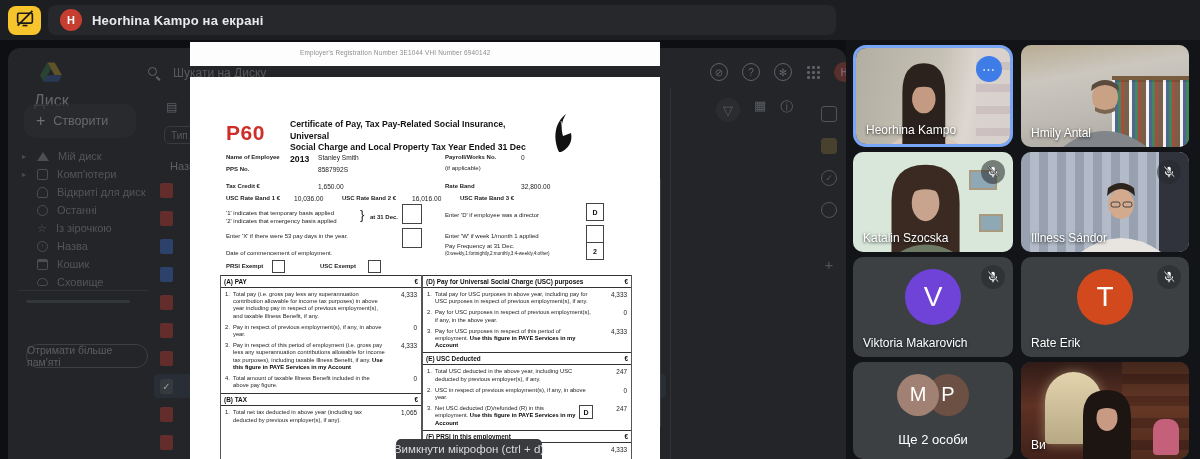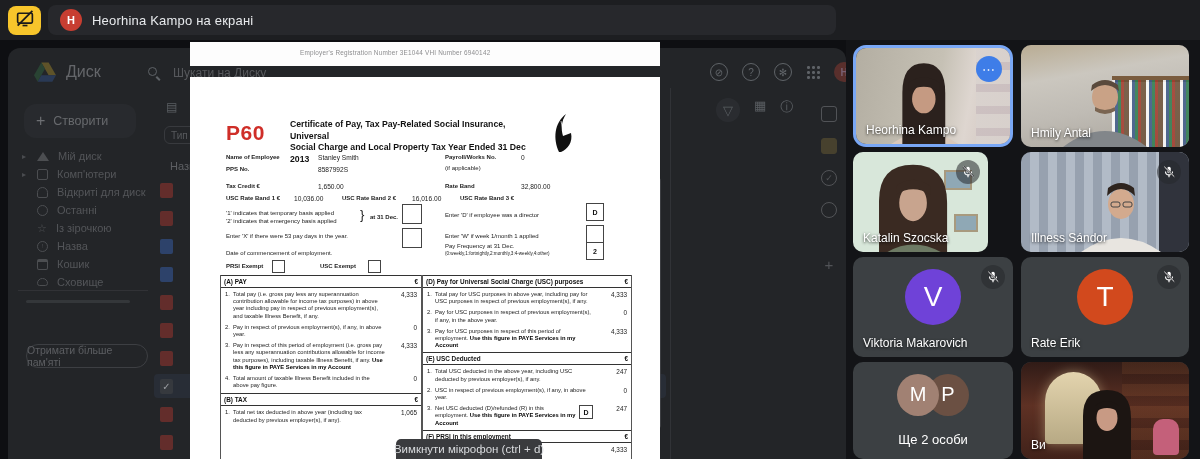--- a/index.html
+++ b/index.html
@@ -9,29 +9,29 @@
   .abs { position:absolute; }
 
   
   #topbar { position:absolute; left:0; top:0; width:1200px; height:40px; background:#1d1e21; }
   #stop-share { position:absolute; left:8px; top:6px; width:33px; height:29px; background:#f7c52b;
                 border-radius:8px; display:flex; align-items:center; justify-content:center; cursor:pointer; }
   #banner { position:absolute; left:48px; top:5px; width:788px; height:30px; background:#27282c;
             border-radius:8px; display:flex; align-items:center; gap:10px; padding-left:12px; }
   #banner .avatar { width:22px; height:22px; border-radius:50%; background:#c73e31; color:#fff;
             font-size:11px; font-weight:bold; display:flex; align-items:center; justify-content:center; }
-  #banner .txt { color:#e8eaed; font-size:13px; font-weight:400; letter-spacing:.2px; }
+  #banner .txt { color:#e8eaed; font-size:13px; font-weight:700; letter-spacing:.2px; }
 
   
   #shared { position:absolute; left:0; top:40px; width:846px; height:419px; background:#0e0f12; overflow:hidden; }
   #drive-win { position:absolute; left:8px; top:8px; width:838px; height:411px; background:#232528;
                border-radius:12px 12px 0 0; overflow:hidden; }
 
   
-  #drive-logo { position:absolute; left:26px; top:14px; display:flex; align-items:center; gap:10px; opacity:.55; }
+  #drive-logo { position:absolute; left:26px; top:14px; display:flex; align-items:center; gap:10px; opacity:.55;flex-direction:column; }
   #drive-logo svg { width:22px; height:20px; }
   #drive-logo span { font-size:16px; color:#9a9ca0; }
   #drive-search { position:absolute; left:140px; top:18px; display:flex; align-items:center; gap:12px; opacity:.5; }
   .mag { position:relative; width:13px; height:13px; }
   .mag .lens { position:absolute; left:0; top:0; width:9px; height:9px; border:1.6px solid #9aa0a6; border-radius:50%; }
   .mag .tail { position:absolute; left:9px; top:9px; width:5px; height:1.6px; background:#9aa0a6; transform:rotate(45deg); transform-origin:0 0; }
   #drive-search .ph { font-size:12px; color:#8a8c90; }
   #drive-hdr-icons { position:absolute; left:702px; top:14px; display:flex; align-items:center; gap:14px; opacity:.5; }
   .hicon { width:18px; height:18px; border:1.4px solid #9aa0a6; border-radius:50%; color:#9aa0a6;
            font-size:10px; display:flex; align-items:center; justify-content:center; }
@@ -515,21 +515,21 @@
     <div id="t2-shelf"></div>
     <svg class="sil" viewBox="0 0 168 102" preserveAspectRatio="xMidYMax slice">
       <path d="M42 102 Q84 70 126 102 Z" fill="#82868a"></path>
       <ellipse cx="84" cy="52" rx="13" ry="15" fill="#c9a286"></ellipse>
       <path d="M70 46 Q84 34 98 46 L97 40 Q84 30 71 40 Z" fill="#5a4a3c"></path>
       <path d="M74 62 Q84 68 94 62 L94 66 Q84 72 74 66 Z" fill="#7a6552"></path>
     </svg>
     <div class="name">Hmily Antal</div>
   </div>
 
-  <div class="tile" style="left:853px;top:152px;width:135px;height:100px">
+  <div class="tile" style="left:853px;top:152px;width:160px;height:100px">
     <div id="t3-bg"></div>
     <div class="frame" style="right:16px;top:18px;width:28px;height:20px"></div>
     <div class="frame" style="right:10px;top:62px;width:24px;height:18px"></div>
     <svg class="sil" viewBox="0 0 158 94" preserveAspectRatio="xMidYMax slice">
       <path d="M40 94 V46 Q40 12 72 12 Q104 12 104 48 V94 Z" fill="#3a2a22"></path>
       <ellipse cx="72" cy="48" rx="13" ry="17" fill="#c8a48e"></ellipse>
       <path d="M56 32 Q72 20 88 32 L88 40 Q72 30 56 40 Z" fill="#3a2a22"></path>
       <path d="M48 94 Q72 80 98 94 Z" fill="#6d7a64"></path>
     </svg>
     <div class="micoff">

